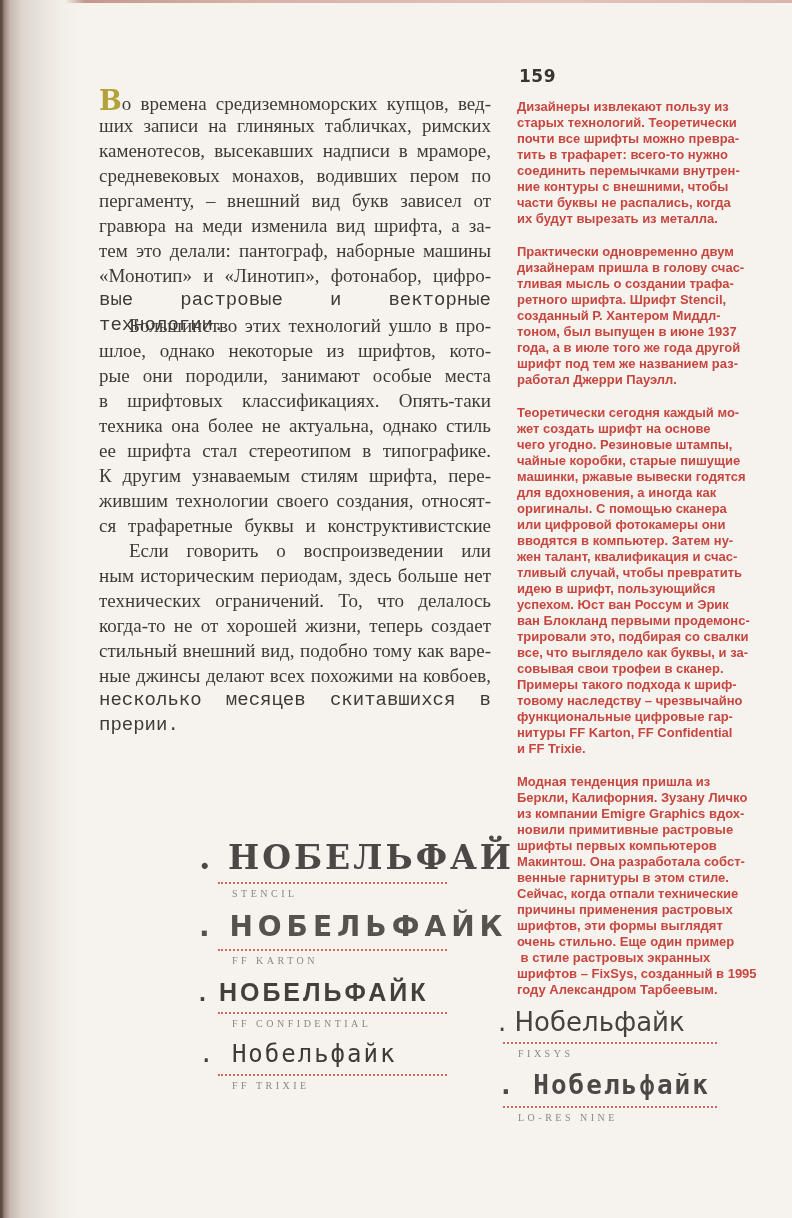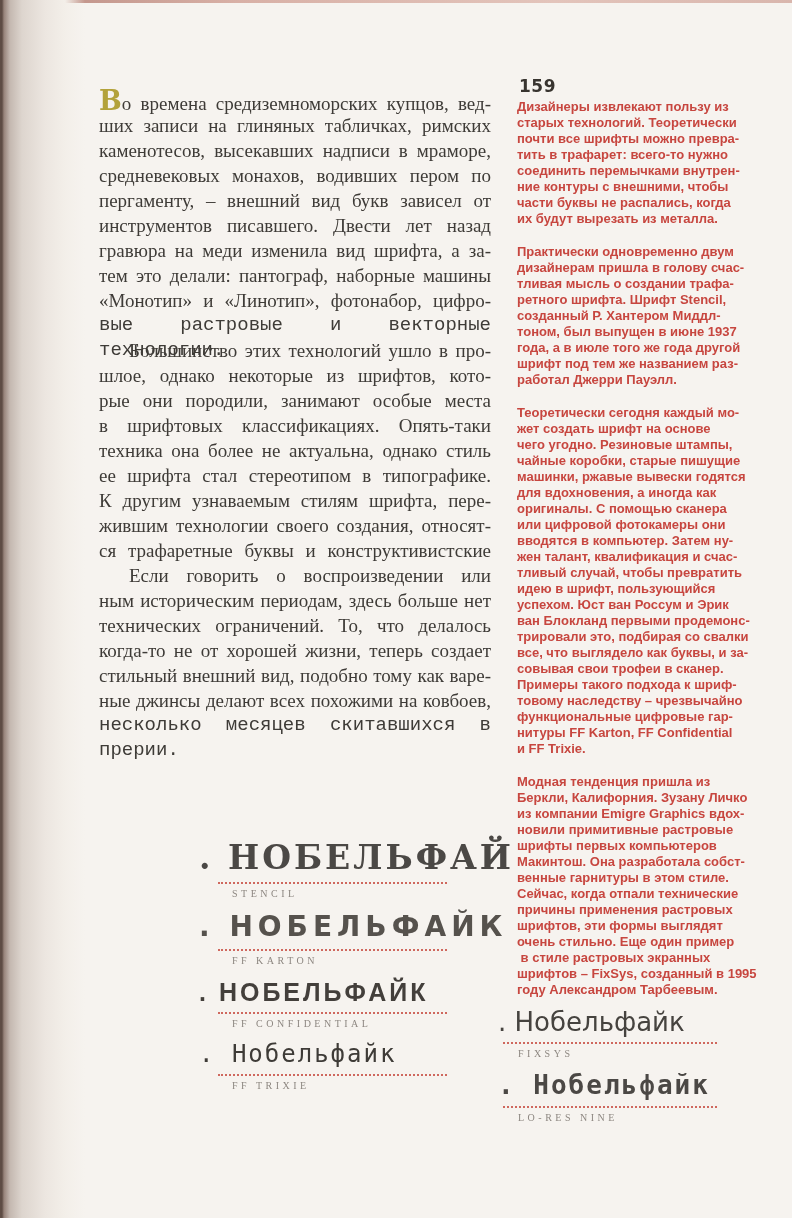--- a/index.html
+++ b/index.html
@@ -12,21 +12,21 @@
     position:absolute; top:0; left:0; right:0; height:3px;
     background:linear-gradient(90deg,#b98a80,#d8b0a6 30%,#e3c4bb 70%,#d9b6ad);
   }
   .gutter {
     position:absolute; left:0; top:0; bottom:0; width:85px;
     background:linear-gradient(90deg,
       #5e4c44 0px,#5e4c44 2px,#97837a 4px,#c4b8b0 10px,
       #ddd5ce 22px,#ece6e0 45px,#f3efe9 65px,rgba(246,243,239,0) 85px);
   }
   .page-number {
-    position:absolute; left:519px; top:76px;
+    position:absolute; left:519px; top:66px;
     font:bold 17px/20px "DejaVu Sans", sans-serif;
     color:#38342f; letter-spacing:0.5px;
   }
   
   .main-text { position:absolute; left:99px; top:88px; width:392px; }
   .tline {
     font-size:19px; line-height:25px; height:25px;
     color:#3e3b37; text-align:justify; text-align-last:justify;
   }
   .tline.last { text-align-last:left;font-family:Liberation Mono, monospace; }
@@ -72,21 +72,20 @@
 
   <div class="page-number">159</div>
 
   <div class="main-text">
       <div>
         <div class="tline"><span class="dropcap">В</span>о времена средиземноморских купцов, вед-</div>
         <div class="tline">ших записи на глиняных табличках, римских</div>
         <div class="tline">каменотесов, высекавших надписи в мраморе,</div>
         <div class="tline">средневековых монахов, водивших пером по</div>
         <div class="tline">пергаменту, – внешний вид букв зависел от</div>
-        <div class="tline">инструментов писавшего. Двести лет назад</div>
         <div class="tline">гравюра на меди изменила вид шрифта, а за-</div>
         <div class="tline">тем это делали: пантограф, наборные машины</div>
         <div class="tline">«Монотип» и «Линотип», фотонабор, цифро-</div>
         <div class="tline last">вые растровые и векторные технологии.</div>
       </div>
       <div>
         <div class="tline indent">Большинство этих технологий ушло в про-</div>
         <div class="tline">шлое, однако некоторые из шрифтов, кото-</div>
         <div class="tline">рые они породили, занимают особые места</div>
         <div class="tline">в шрифтовых классификациях. Опять-таки</div>

